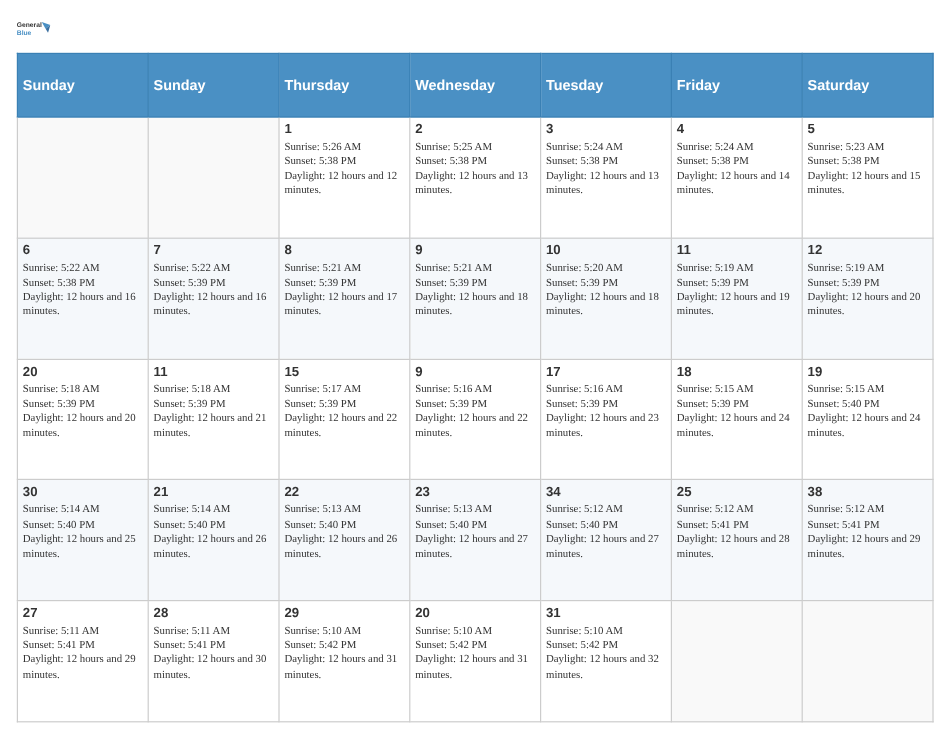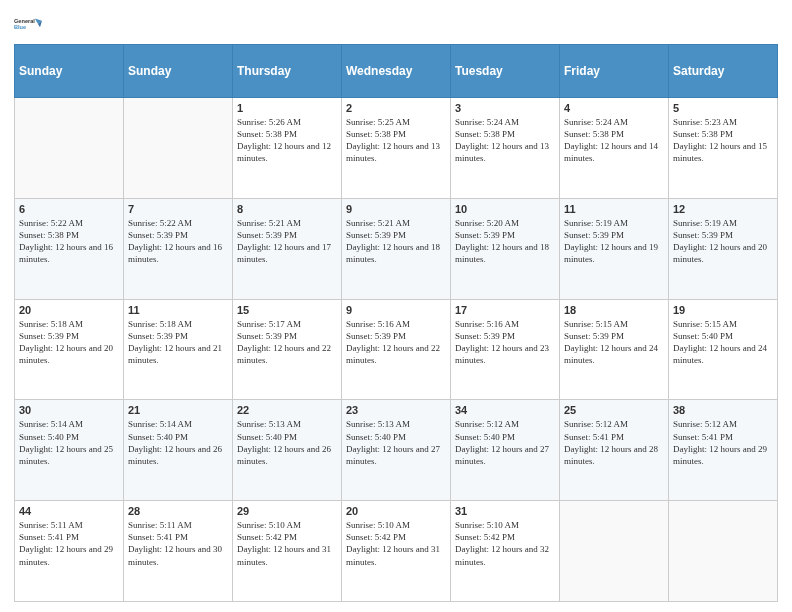--- a/index.html
+++ b/index.html
@@ -231,21 +231,21 @@
             <span class="day-num">25</span>
             <div class="day-info">Sunrise: 5:12 AM<br>Sunset: 5:41 PM<br>Daylight: 12 hours and 28 minutes.</div>
           </td>
           <td>
             <span class="day-num">38</span>
             <div class="day-info">Sunrise: 5:12 AM<br>Sunset: 5:41 PM<br>Daylight: 12 hours and 29 minutes.</div>
           </td>
         </tr>
         <tr>
           <td>
-            <span class="day-num">44</span>
+            <span class="day-num">27</span>
             <div class="day-info">Sunrise: 5:11 AM<br>Sunset: 5:41 PM<br>Daylight: 12 hours and 29 minutes.</div>
           </td>
           <td>
             <span class="day-num">28</span>
             <div class="day-info">Sunrise: 5:11 AM<br>Sunset: 5:41 PM<br>Daylight: 12 hours and 30 minutes.</div>
           </td>
           <td>
             <span class="day-num">29</span>
             <div class="day-info">Sunrise: 5:10 AM<br>Sunset: 5:42 PM<br>Daylight: 12 hours and 31 minutes.</div>
           </td>

